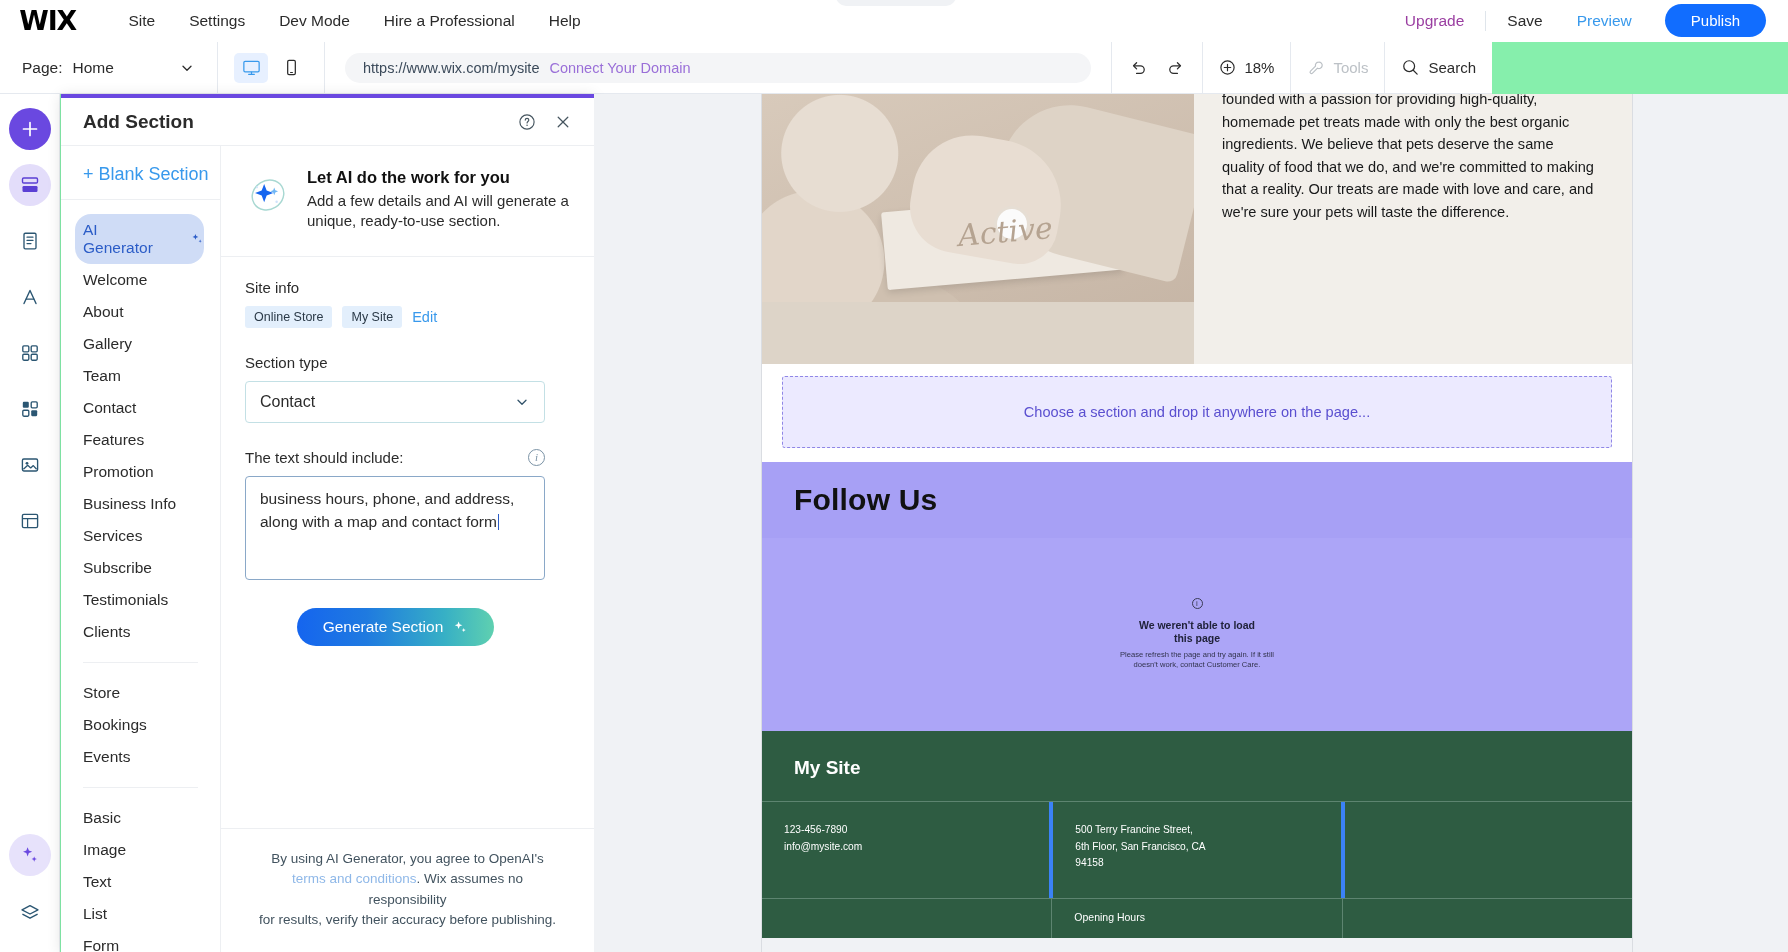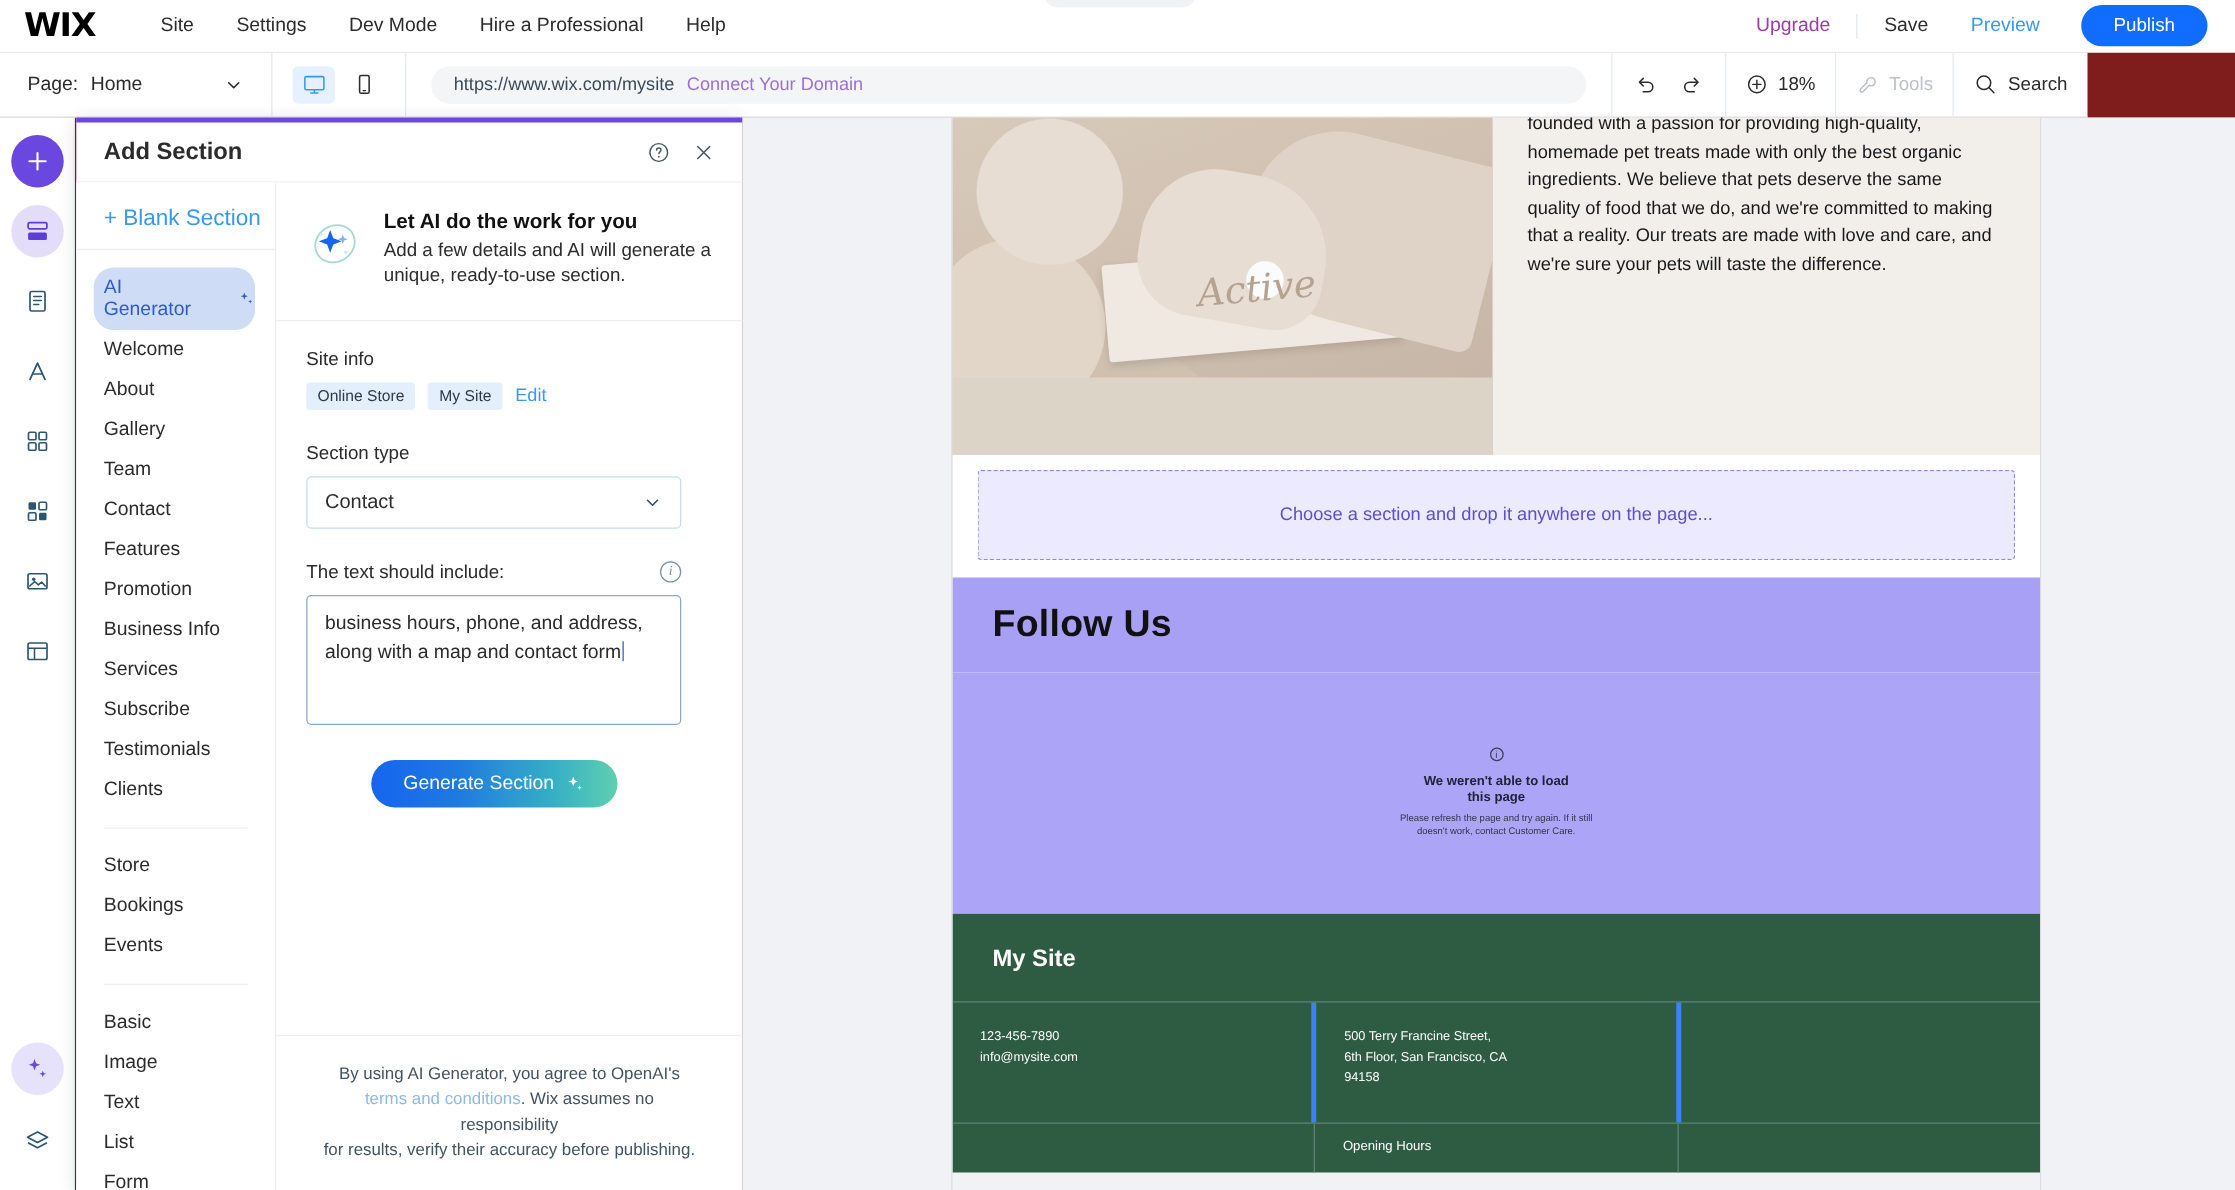--- a/index.html
+++ b/index.html
@@ -1,21 +1,21 @@
 <!DOCTYPE html>
 <html><head>
 <meta charset="utf-8">
 <style>
   * { box-sizing: border-box; margin: 0; padding: 0; }
   html, body {
     width: 1788px; height: 952px;
     font-family: "Liberation Sans", sans-serif;
     background: #ffffff; overflow: hidden;
   }
-  .app { position: relative; width: 1788px; height: 952px; background:#7f1d1d; }
+  .app { position: relative; width: 1788px; height: 952px; background:#86efac; }
 
   
   .topbar {
     position:absolute; left:0; top:0; width:1788px; height:42px;
     background:#fff; display:flex; align-items:center;
     border-bottom:1px solid #ffffff;
   }
   .wix-logo {
     font-family:"DejaVu Sans", sans-serif;
     font-weight:900; font-size:26px; letter-spacing:-1px;
@@ -42,21 +42,21 @@
     background:#f0f2f5; border-radius:0 0 10px 10px;
   }
   .notch::after{
     content:""; position:absolute; left:54px; top:4px;
     width:8px; height:8px; border-left:1.6px solid #62717f; border-top:1.6px solid #62717f;
     transform: rotate(45deg);
   }
 
   
   .secondbar {
-    position:absolute; left:0; top:42px; width:1670px; height:52px;
+    position:absolute; left:0; top:42px; width:1492px; height:52px;
     background:#fff; display:flex; align-items:center;
     border-bottom:1px solid #e5e9ef;
   }
   .page-select {
     display:flex; align-items:center; gap:10px; padding-left:22px;
     width:218px; height:52px; border-right:1px solid #e5e9ef; cursor:pointer;
   }
   .page-label { font-size:15.5px; color:#2b2b2b; }
   .page-value { font-size:15.5px; color:#2b2b2b; }
   .chev { margin-left:auto; margin-right:22px; color:#2b2b2b; }

